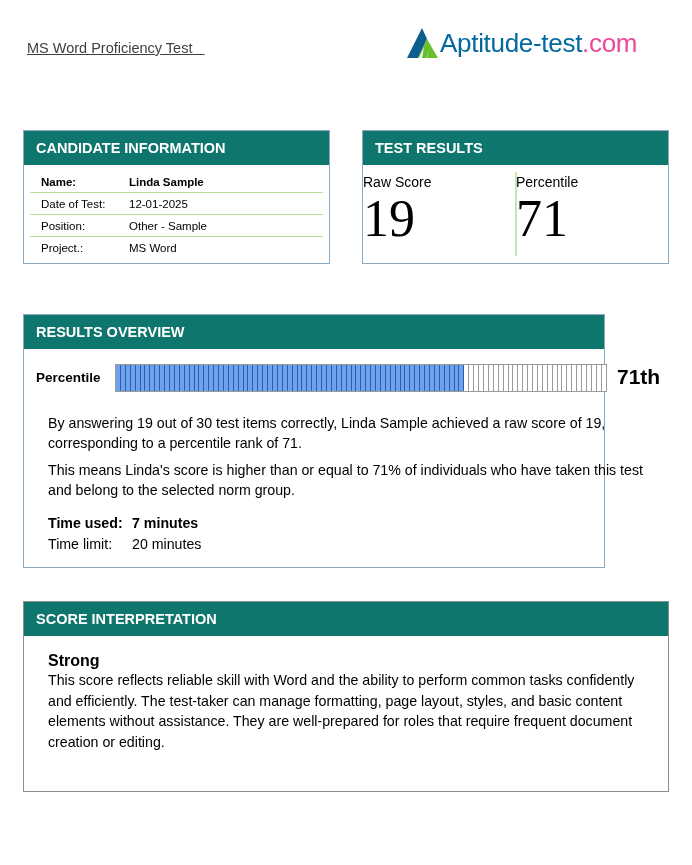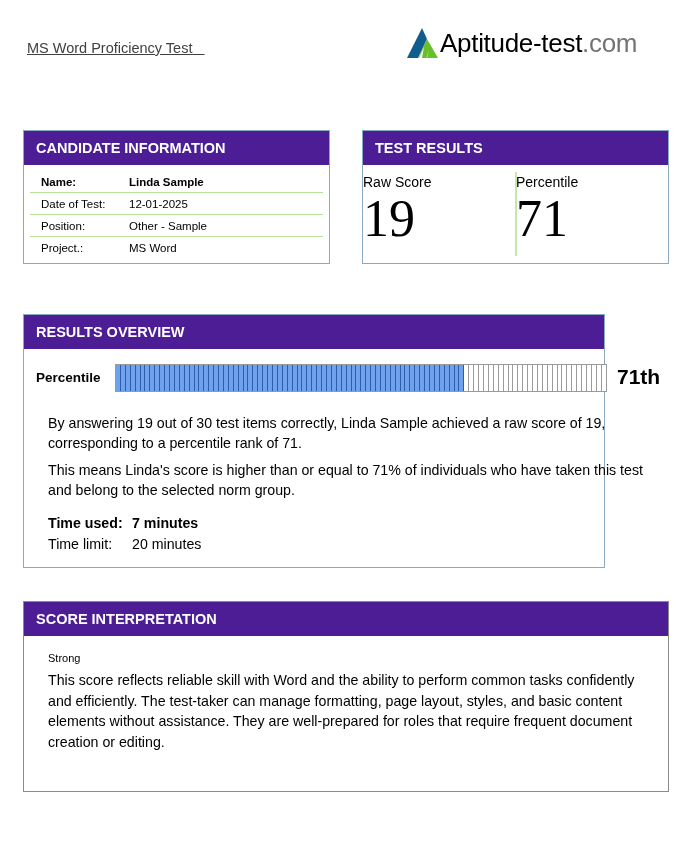--- a/index.html
+++ b/index.html
@@ -10,29 +10,29 @@
       position: absolute; left: 27px; top: 40px;
       font-size: 14.5px; text-decoration: underline; white-space: pre;
       color: #404040;
     }
     .logo {
       position: absolute; left: 405px; top: 26px; height: 34px;
       display: flex; align-items: center;
     }
     .logo svg { width: 34px; height: 32px; margin-right: 1px; }
     .logo-text { font-size: 26px; letter-spacing: -0.3px; line-height: 1; }
-    .logo-main { color: #000000; }
-    .logo-tld { color: #737373; }
+    .logo-main { color: #0369a1; }
+    .logo-tld { color: #ec4899; }
 
     .box {
       position: absolute; background: #fff;
       border: 1px solid #8aa9c3;
     }
     .box-header {
-      background: #4c1d95; color: #fff; height: 34px;
+      background: #0f766e; color: #fff; height: 34px;
       font-weight: bold; font-size: 14.5px;
       padding-left: 12px; line-height: 34px;
     }
 
     
     #candidate { left: 23px; top: 130px; width: 307px; height: 134px; }
     .cand-table { position: absolute; left: 6px; top: 40px; width: 293px; }
     .cand-row { display: flex; height: 22px; align-items: center; font-size: 11.5px; padding-left: 11px; position: relative; }
     .cand-row.sep::after {
       content: ""; position: absolute; left: 0; right: 0; bottom: 0;
@@ -64,21 +64,21 @@
     .ov-text { position: absolute; left: 24px; width: 610px; font-size: 14.2px; line-height: 20px; }
     .ov-p1 { top: 98px; }
     .ov-p2 { top: 145px; }
     .time-row { position: absolute; left: 24px; font-size: 14.2px; display: flex; }
     .time-row .t-label { width: 84px; }
     .time-used { top: 200px; font-weight: bold; }
     .time-limit { top: 221px; }
 
     
     #interp { left: 23px; top: 601px; width: 646px; height: 191px; border-color: #8c8c8c; }
-    .interp-level { position: absolute; left: 24px; top: 50px; font-size: 11px; font-weight: normal; }
+    .interp-level { position: absolute; left: 24px; top: 50px; font-size: 16px; font-weight: bold; }
     .interp-text { position: absolute; left: 24px; top: 68px; width: 610px; font-size: 14.2px; line-height: 20.5px; }
   </style>
 </head>
 <body>
 
 <div class="doc-title">MS Word Proficiency Test   </div>
 
 <div class="logo">
   <svg viewBox="0 0 34 32">
     <polygon points="17,1 2,31 13,31 22,12" fill="#0f5c8f"></polygon>

